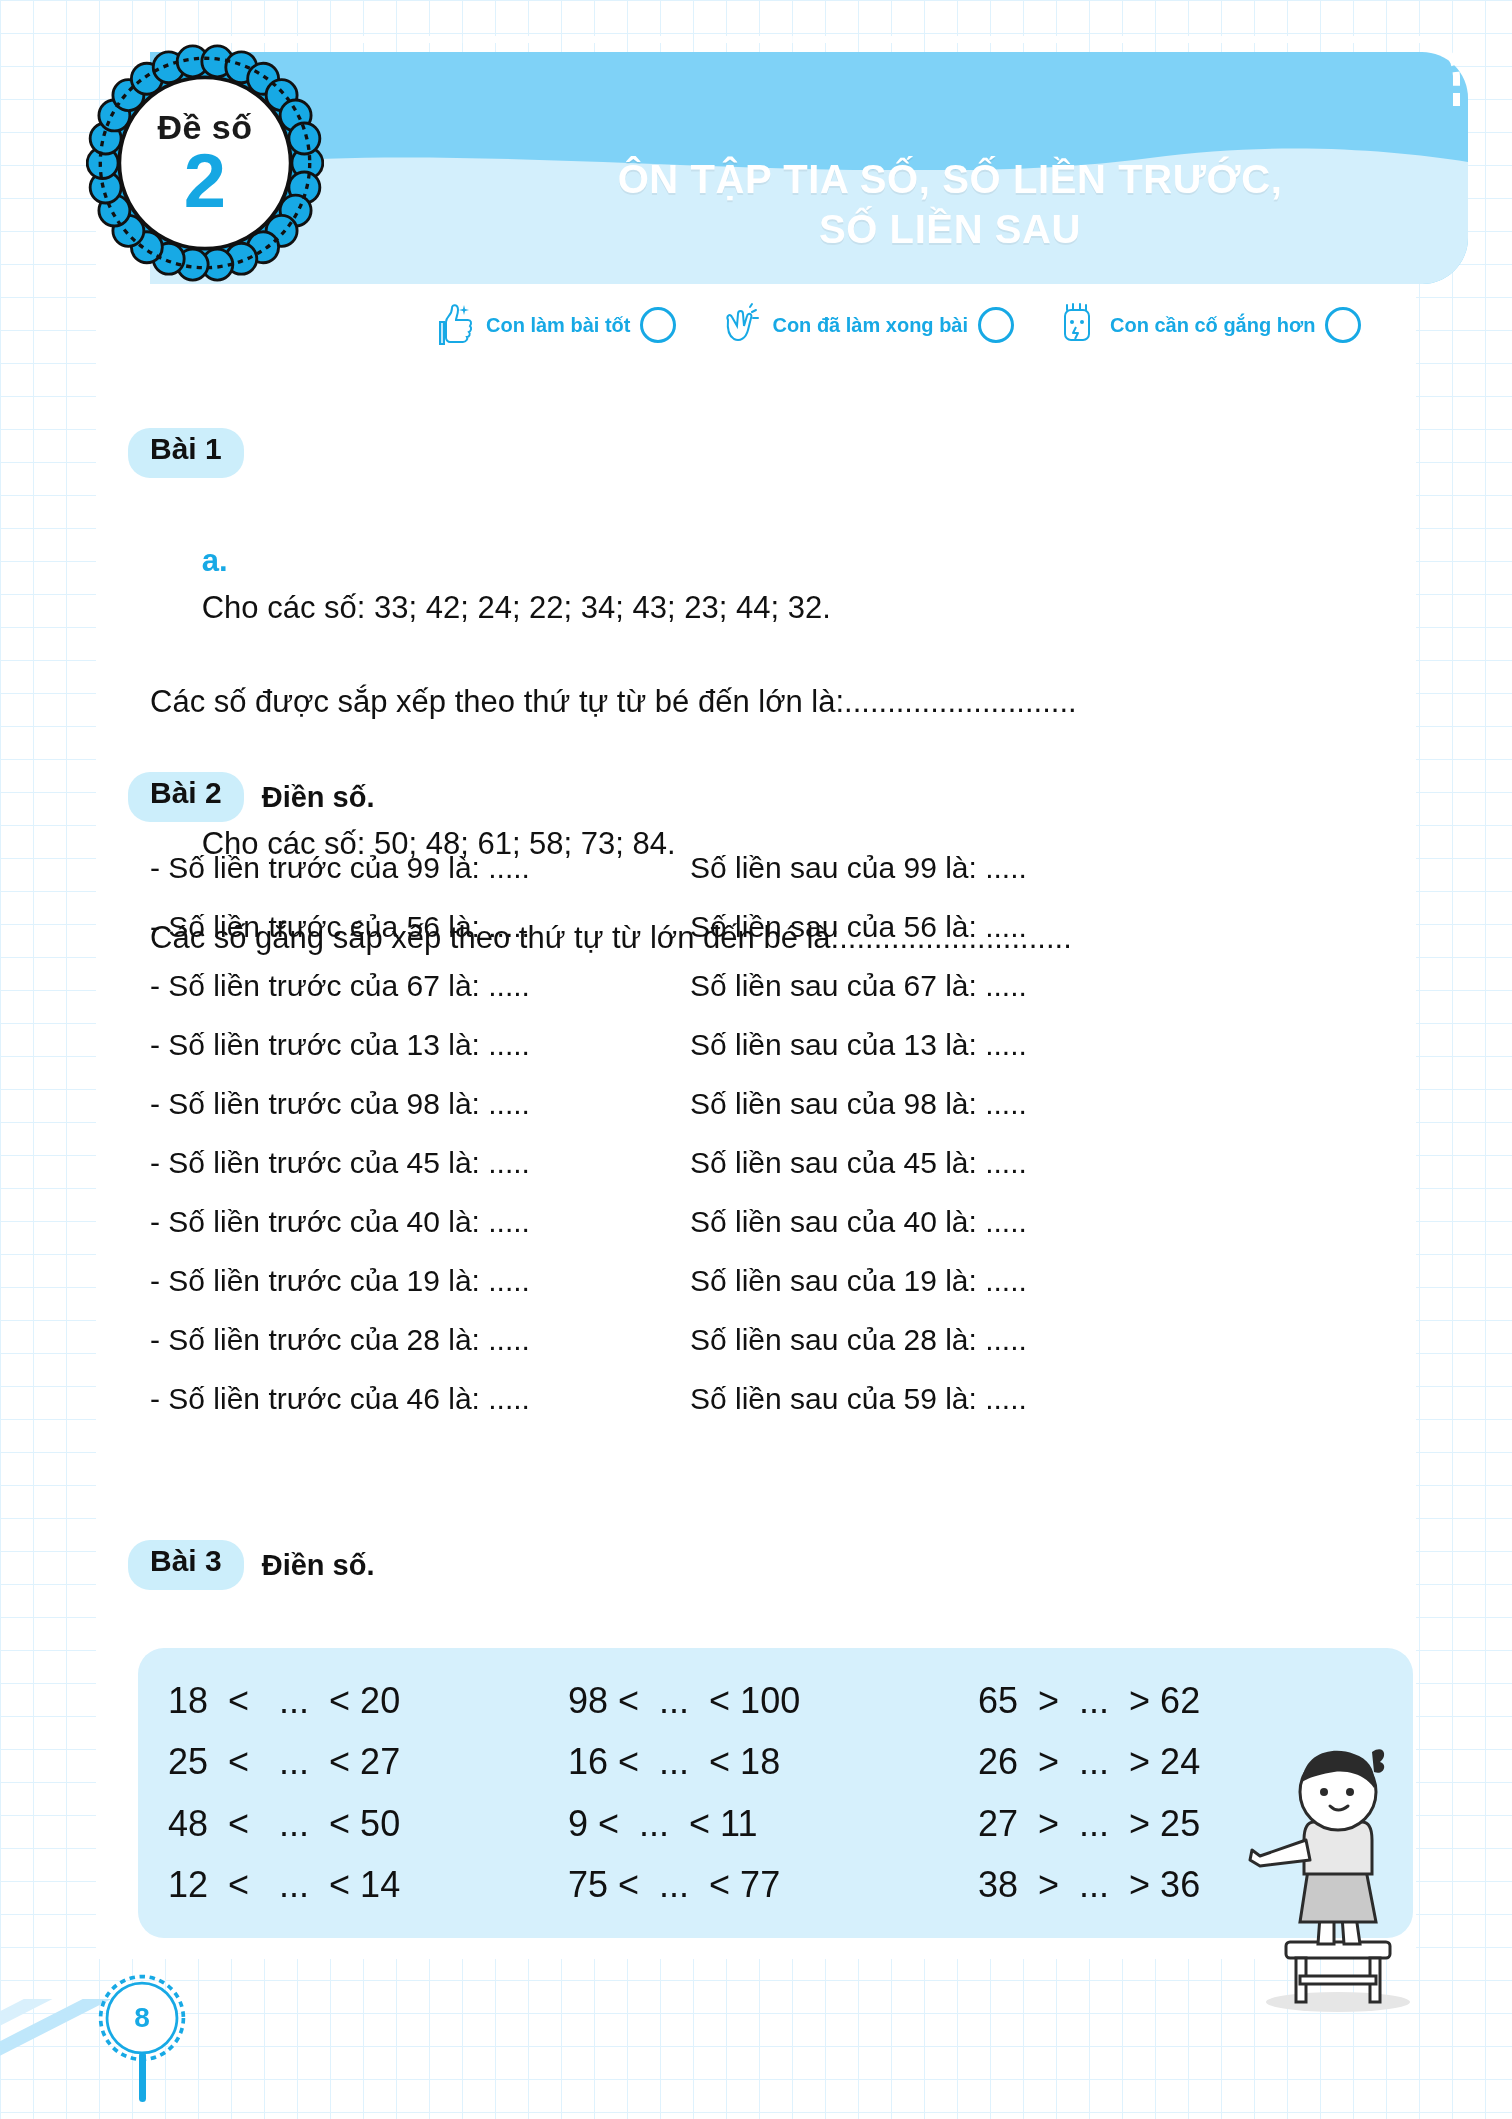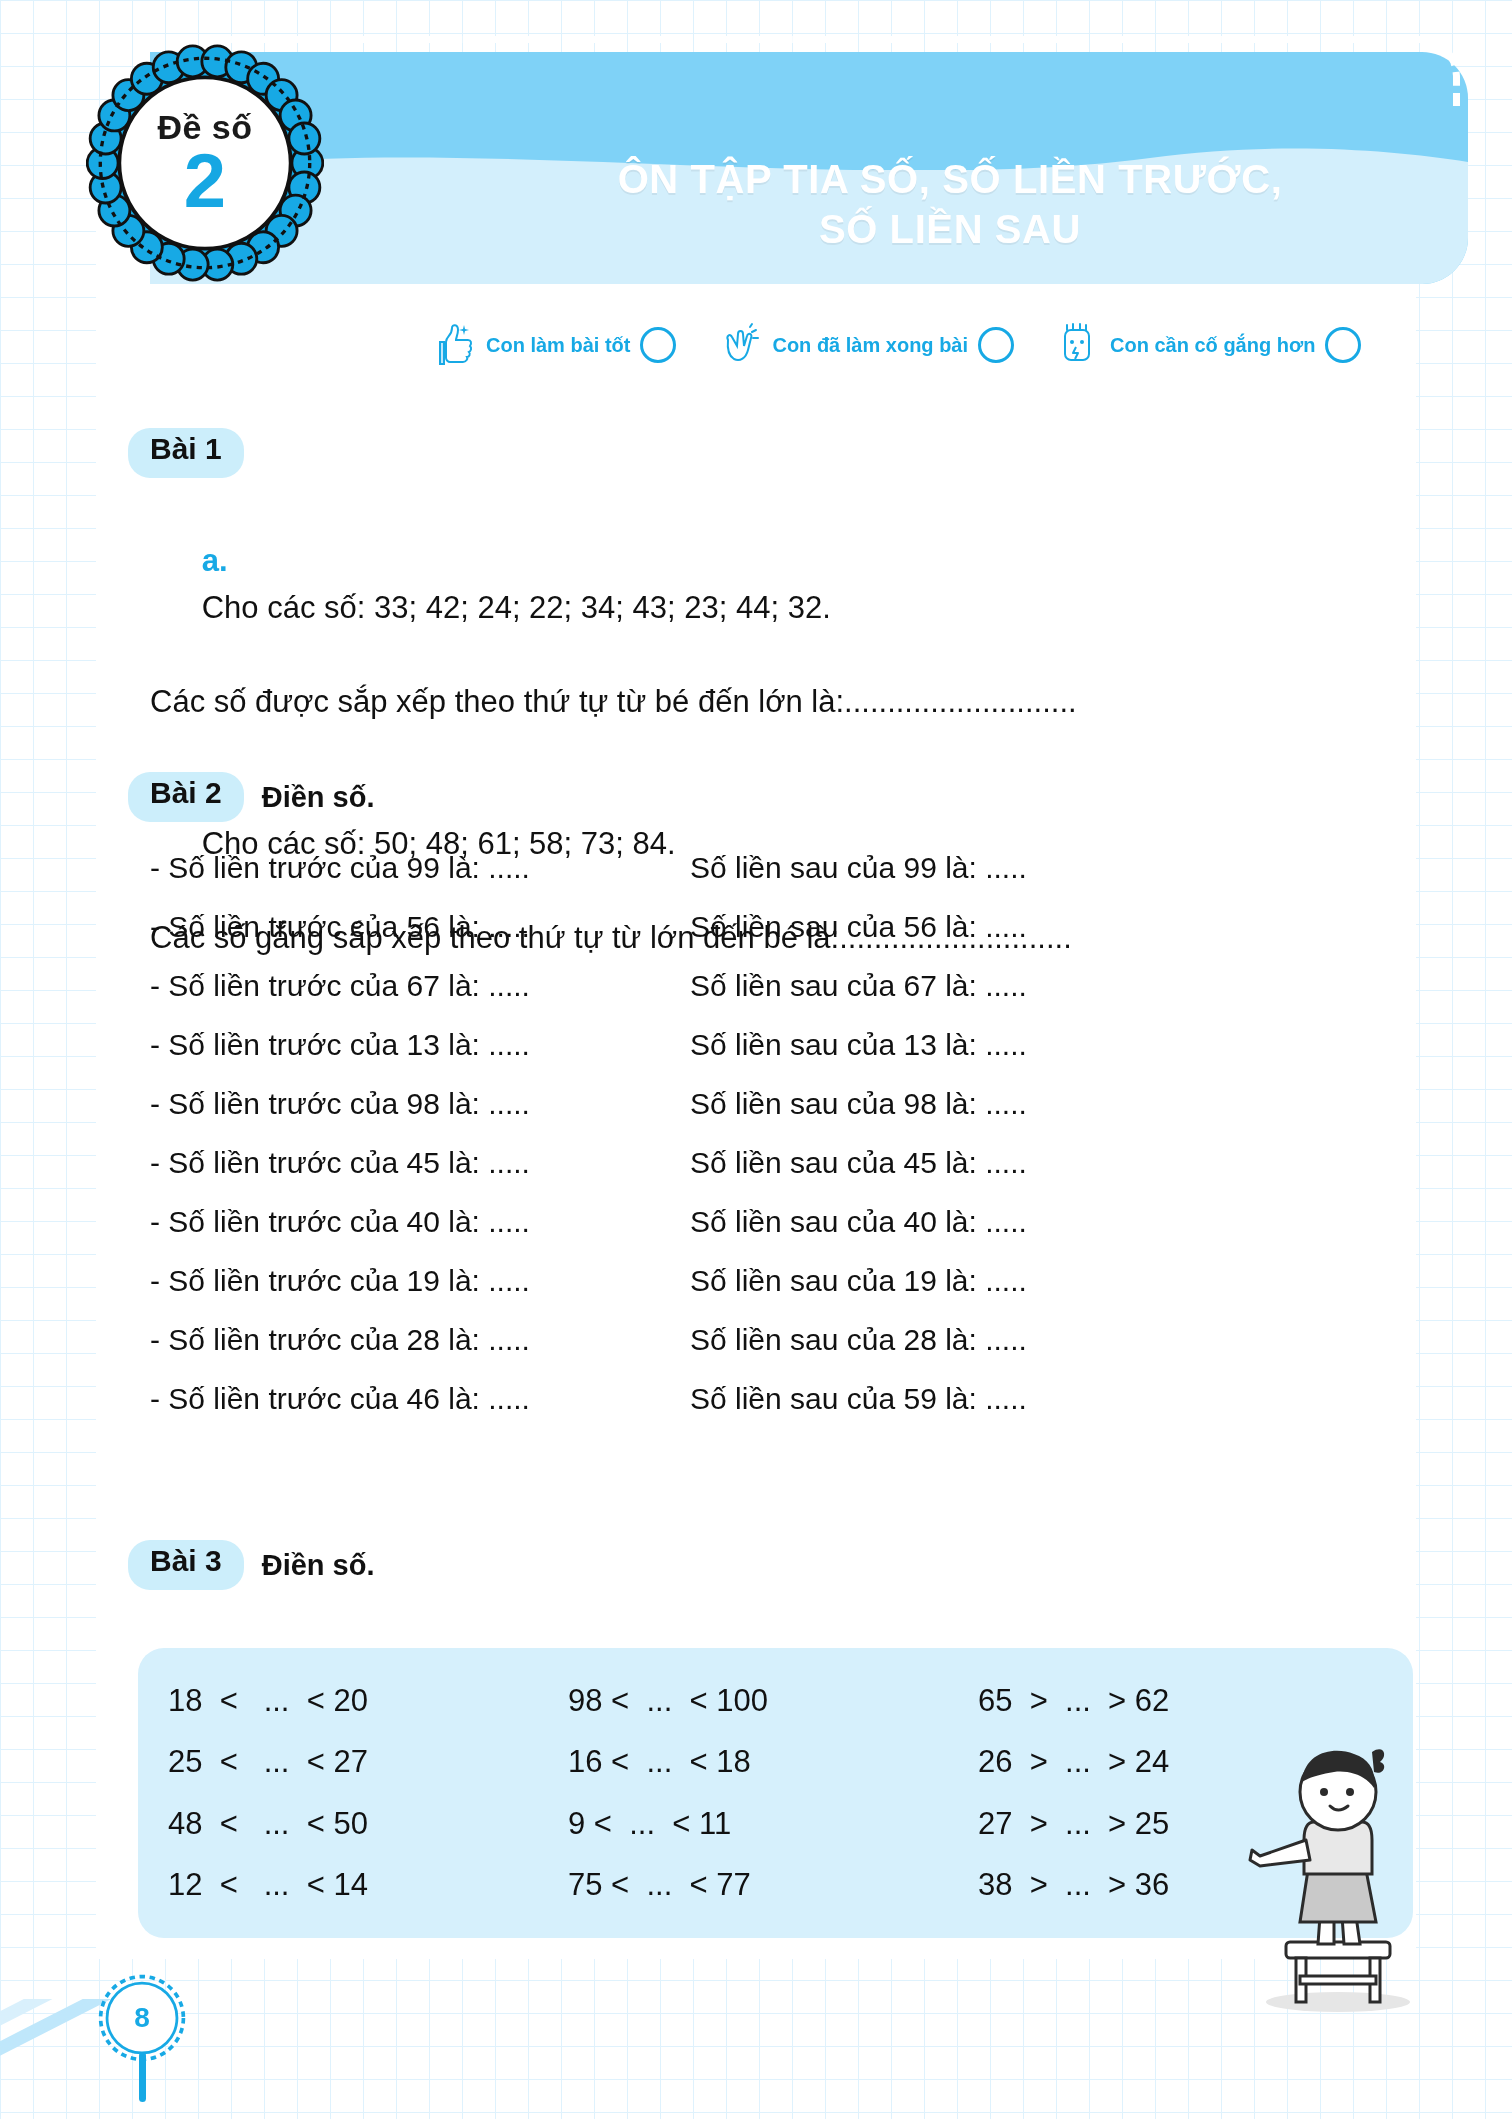--- a/index.html
+++ b/index.html
@@ -154,21 +154,21 @@
   .banner-title span { display: block; }
 
   
   .assess {
     position: absolute;
     left: 430px;
     top: 300px;
     width: 1010px;
     height: 70px;
     display: flex;
-    align-items: flex-end;
+    align-items: flex-start;
     gap: 40px;
     z-index: 5;
   }
   .assess-item {
     display: flex;
     align-items: center;
     gap: 10px;
   }
   .assess-label {
     color: #17a9e5;
@@ -249,21 +249,21 @@
     height: 290px;
     background: #d6f0fc;
     border-radius: 26px;
   }
   .b3-grid {
     position: absolute;
     inset: 22px 30px;
     display: grid;
     grid-template-columns: 400px 410px 1fr;
     grid-auto-rows: 1fr;
-    font-size: 31px;
+    font-size: 36px;
     color: #111;
     text-align: center;
   }
   .b3-cell {
     display: flex;
     align-items: center;
     white-space: pre;
   }
 
   

